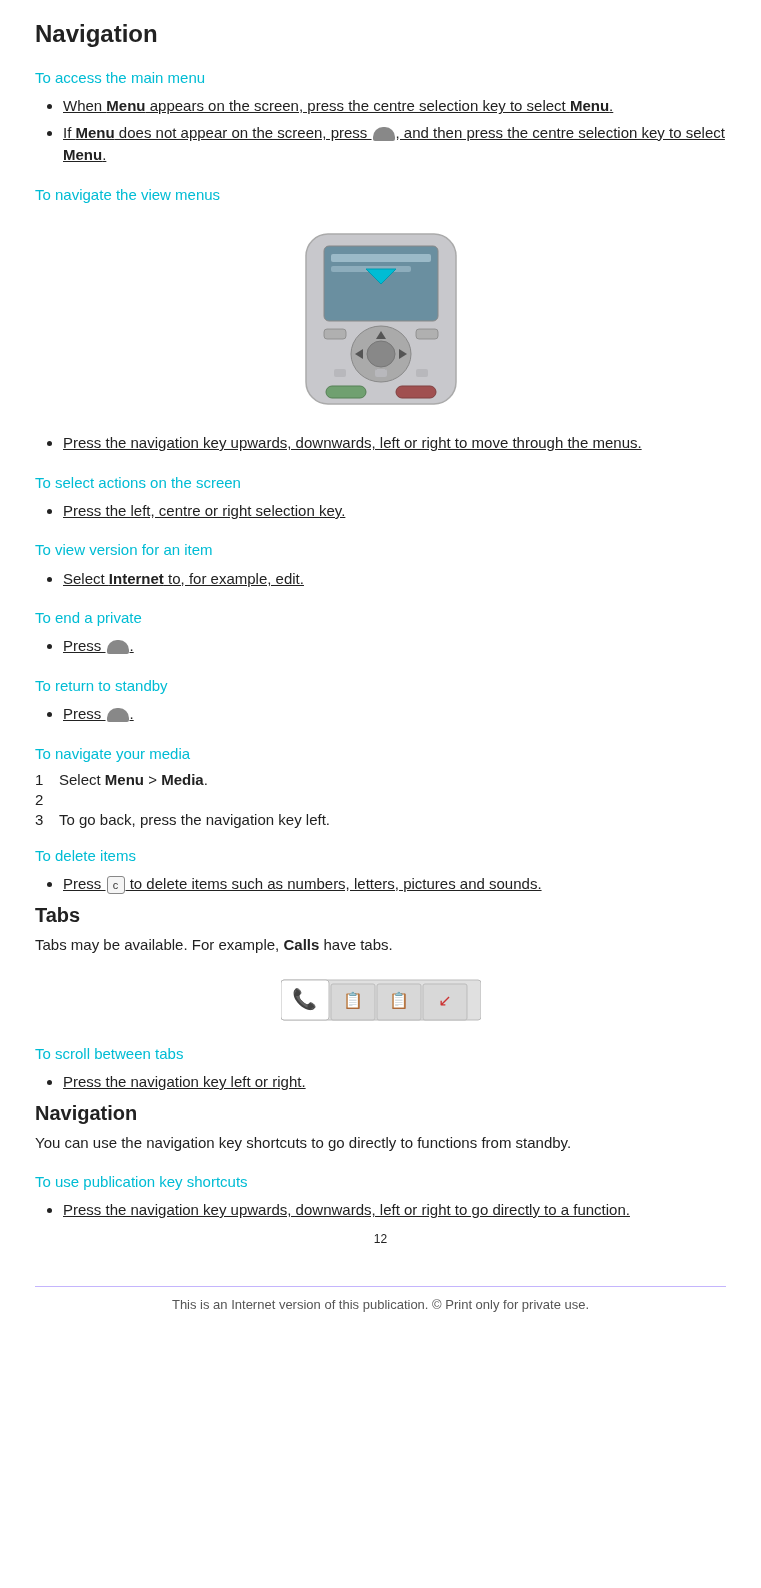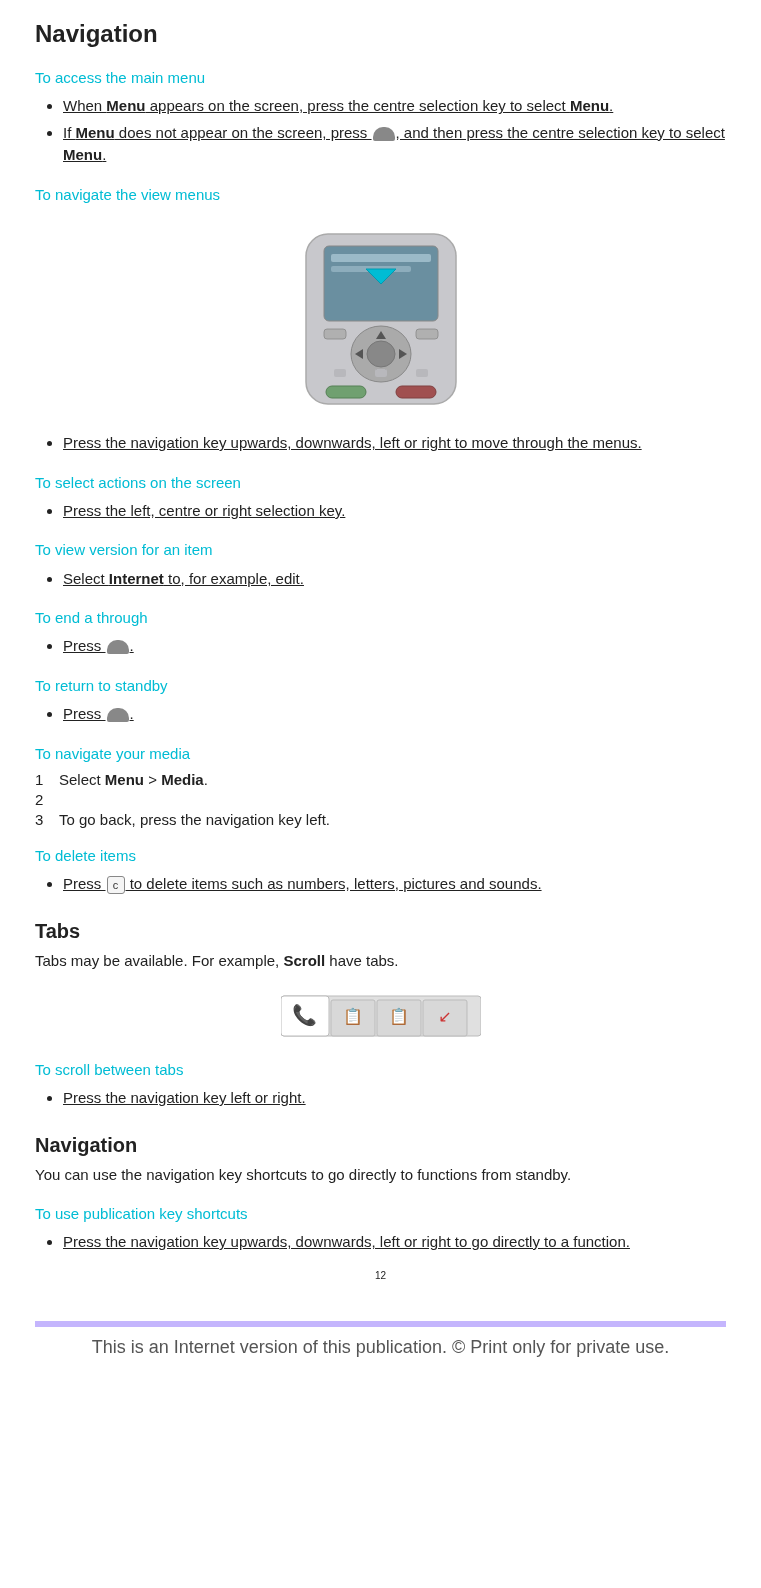--- a/index.html
+++ b/index.html
@@ -13,21 +13,21 @@
       padding: 20px 35px 30px 35px;
     }
     h1 {
       font-size: 24px;
       font-weight: bold;
       margin-bottom: 18px;
     }
     h2 {
       font-size: 20px;
       font-weight: bold;
-      margin-top: 24px;
+      margin-top: 8px;
       margin-bottom: 6px;
     }
     .section-title {
       color: #00bcd4;
       font-size: 15px;
       font-weight: normal;
       margin-bottom: 6px;
       margin-top: 16px;
     }
     ul {
@@ -64,30 +64,30 @@
       justify-content: center;
       margin: 14px 0 14px 0;
     }
     p {
       margin-bottom: 6px;
       line-height: 1.55;
     }
     .page-footer {
       text-align: center;
       color: #555;
-      font-size: 18px;
+      font-size: 13px;
       margin-top: 40px;
-      border-top: 6px solid #c4b5fd;
+      border-top: 1px solid #c4b5fd;
       padding-top: 10px;
     }
     .page-number {
       text-align: center;
-      font-size: 10px;
+      font-size: 12px;
       color: #222;
-      margin-top: 16px;
+      margin-top: 10px;
       margin-bottom: 6px;
     }
     .icon-c {
       display: inline-block;
       width: 18px;
       height: 18px;
       border: 1px solid #888;
       border-radius: 3px;
       text-align: center;
       line-height: 17px;
@@ -163,21 +163,21 @@
 <p class="section-title">To select actions on the screen</p>
 <ul>
   <li>Press the left, centre or right selection key.</li>
 </ul>
 
 <p class="section-title">To view version for an item</p>
 <ul>
   <li>Select <strong>Internet</strong> to, for example, edit.</li>
 </ul>
 
-<p class="section-title">To end a through</p>
+<p class="section-title">To end a private</p>
 <ul>
   <li>Press <span class="icon-end"></span>.</li>
 </ul>
 
 <p class="section-title">To return to standby</p>
 <ul>
   <li>Press <span class="icon-end"></span>.</li>
 </ul>
 
 <p class="section-title">To navigate your media</p>
@@ -194,21 +194,21 @@
     <span>To go back, press the navigation key left.</span>
   </div>
 </div>
 
 <p class="section-title">To delete items</p>
 <ul>
   <li>Press <span class="icon-c">c</span> to delete items such as numbers, letters, pictures and sounds.</li>
 </ul>
 
 <h2>Tabs</h2>
-<p>Tabs may be available. For example, <strong>Scroll</strong> have tabs.</p>
+<p>Tabs may be available. For example, <strong>Calls</strong> have tabs.</p>
 
 <div class="tabs-img-container">
   <svg width="200" height="56" viewBox="0 0 200 56">
 
     <rect x="0" y="10" width="200" height="40" rx="3" ry="3" fill="#e0e0e0" stroke="#bbb" stroke-width="1"></rect>
 
     <rect x="0" y="10" width="48" height="40" rx="3" ry="3" fill="#fff" stroke="#bbb" stroke-width="1"></rect>
 
     <text x="24" y="36" text-anchor="middle" font-size="20" fill="#5555aa">📞</text>
 

